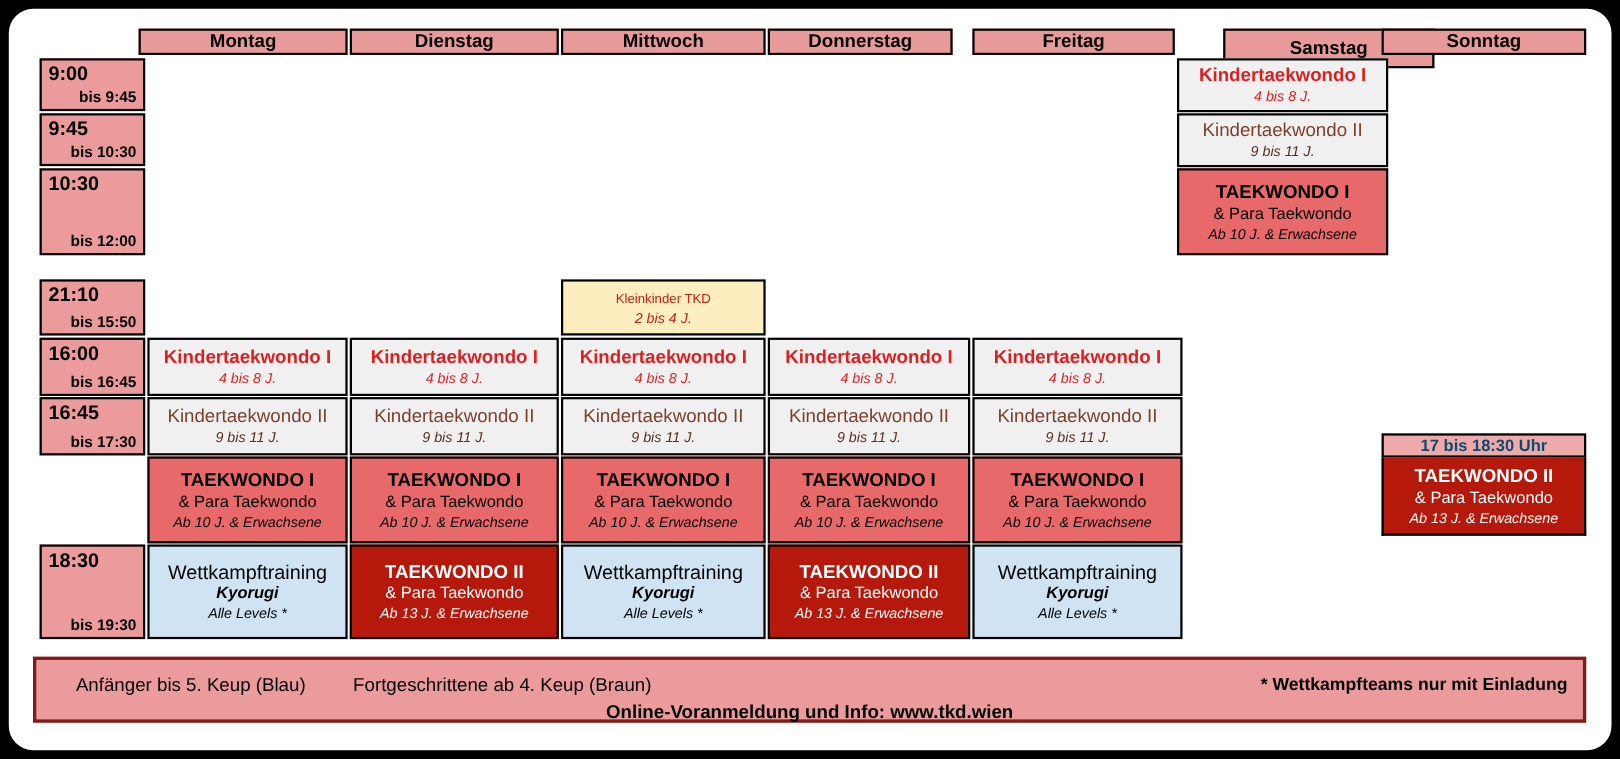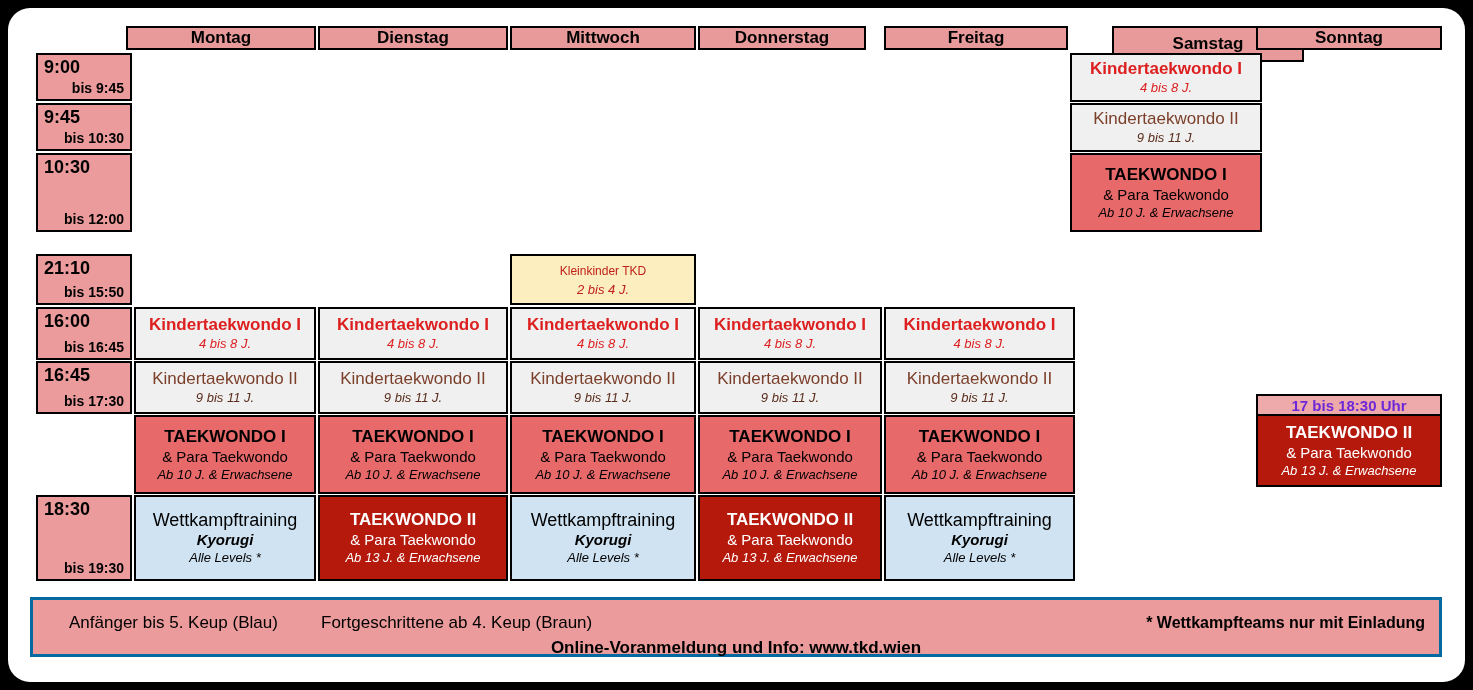--- a/index.html
+++ b/index.html
@@ -78,33 +78,33 @@
 
   .klein{background:#fdeec0;}
   .klein .l1{color:#c0201a;font-size:12px;}
   .klein .l3{color:#c0201a;}
 
   
   .sidebox{position:absolute;}
   .sidebox .sb-head{
     box-sizing:border-box;border:2px solid #000;
     background:#eeaaaa;
-    font-weight:bold;font-size:15px;color:#6d28d9;
+    font-weight:bold;font-size:15px;color:#0c4a6e;
     height:22px;display:flex;align-items:center;justify-content:center;
   }
   .sidebox .sb-body{
     box-sizing:border-box;border:2px solid #000;border-top:0;
     background:#b5190c;height:71px;
     display:flex;flex-direction:column;align-items:center;justify-content:center;
   }
 
   
   .footer{
     position:absolute;box-sizing:border-box;
-    background:#eb9b9b;border:3px solid #0369a1;
+    background:#eb9b9b;border:3px solid #7f1d1d;
     display:block;
   }
   .f-row{position:absolute;}
   .f-left{font-size:17px;color:#000;}
   .f-right{font-size:16px;font-weight:bold;color:#000;}
   .f-center{font-size:17px;font-weight:bold;color:#000;}
 </style>
 </head>
 <body>
 

